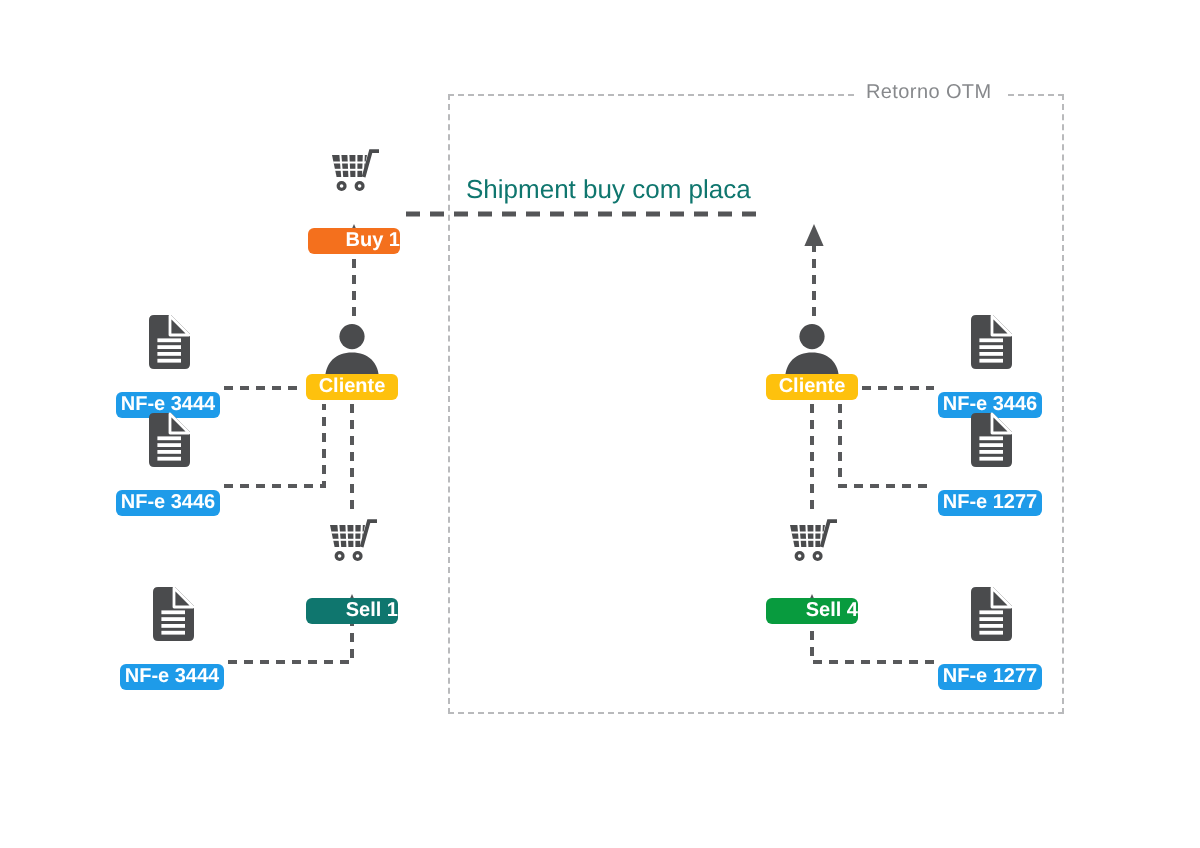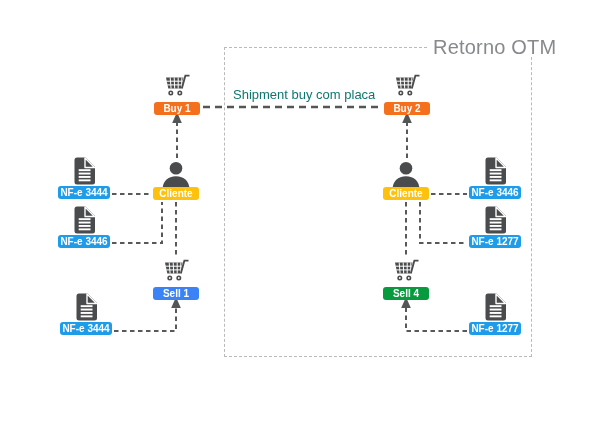--- a/index.html
+++ b/index.html
@@ -6,21 +6,21 @@
   .canvas{
     position:relative;width:600px;height:424px;background:#ffffff;overflow:hidden;
     font-family:"Liberation Sans", sans-serif;
   }
   .otm-box{
     position:absolute;left:224px;top:47px;width:308px;height:310px;
     border:1px dashed #b9babc;box-sizing:border-box;
   }
   .otm-title{
     position:absolute;left:427px;top:38px;height:18px;line-height:18px;
-    padding:0 6px;background:#ffffff;color:#87898c;font-size:20px;
+    padding:0 6px;background:#ffffff;color:#87898c;font-size:10px;
     letter-spacing:0.2px;white-space:nowrap;z-index:4;
   }
   .shipment-title{
     position:absolute;left:233px;top:87px;color:#0f766e;font-size:13px;
     white-space:nowrap;z-index:3;
   }
   .connectors{position:absolute;left:0;top:0;z-index:2;pointer-events:none;}
   .connectors .dash{stroke:#58595b;stroke-width:2;fill:none;stroke-dasharray:4.5 3.5;}
   .connectors .dash-big{stroke:#545557;stroke-width:2.4;fill:none;stroke-dasharray:7 5;}
   .connectors .head{fill:#545557;stroke:none;}
@@ -28,23 +28,23 @@
     position:absolute;width:60px;display:flex;flex-direction:column;align-items:center;
     z-index:5;
   }
   .icon{display:block;line-height:0;}
   .label{
     display:block;height:13px;line-height:13.5px;border-radius:3px;color:#ffffff;
     font-size:10px;font-weight:bold;text-align:center;white-space:nowrap;z-index:6;
   }
   .w-sm{width:46px;}
   .w-lg{width:52px;}
-  .m-doc{margin-top:0;}
+  .m-doc{margin-top:10px;}
   .m-person{margin-top:-3px;text-align:center;}
-  .m-cart{margin-top:6px;}
+  .m-cart{margin-top:18px;text-align:right;}
 </style>
 </head>
 <body>
 
 <svg width="0" height="0" style="position:absolute" aria-hidden="true">
   <defs>
     <g id="icon-cart">
       <path d="M4 5.5 H21.5 L19.3 16.5 H6.3 Z" fill="#4a4b4d"></path>
       <g stroke="#ffffff" stroke-width="1">
         <line x1="8.2" y1="5.5" x2="9.1" y2="16.5"></line>
@@ -135,21 +135,21 @@
     <span class="icon"><svg width="34" height="29" viewBox="0 0 34 29">
           <use href="#icon-person"></use>
         </svg></span>
     <span class="label w-sm m-person" style="background: rgb(254, 193, 13);">Cliente</span>
   </div>
 
   <div class="node" style="left:146px;top:257px;">
     <span class="icon"><svg width="30" height="24" viewBox="0 0 30 24">
           <use href="#icon-cart"></use>
         </svg></span>
-    <span class="label w-sm m-cart" style="background: #3b82f6;">Sell 1</span>
+    <span class="label w-sm m-cart" style="background: #0f766e;">Sell 1</span>
   </div>
 
   <div class="node" style="left:54px;top:156px;">
     <span class="icon"><svg width="28" height="30" viewBox="0 0 28 30">
           <use href="#icon-doc"></use>
         </svg></span>
     <span class="label w-lg m-doc" style="background: rgb(30, 155, 233);">NF-e 3444</span>
   </div>
 
   <div class="node" style="left:54px;top:205px;">
@@ -159,26 +159,20 @@
     <span class="label w-lg m-doc" style="background: rgb(30, 155, 233);">NF-e 3446</span>
   </div>
 
   <div class="node" style="left:56px;top:292px;">
     <span class="icon"><svg width="28" height="30" viewBox="0 0 28 30">
           <use href="#icon-doc"></use>
         </svg></span>
     <span class="label w-lg m-doc" style="background: rgb(30, 155, 233);">NF-e 3444</span>
   </div>
 
-  <div class="node" style="left:377px;top:72px;">
-    <span class="icon"><svg width="30" height="24" viewBox="0 0 30 24">
-          <use href="#icon-cart"></use>
-        </svg></span>
-    <span class="label w-sm m-cart" style="background: rgb(244, 112, 29);">Buy 2</span>
-  </div>
 
   <div class="node" style="left:376px;top:161px;">
     <span class="icon"><svg width="34" height="29" viewBox="0 0 34 29">
           <use href="#icon-person"></use>
         </svg></span>
     <span class="label w-sm m-person" style="background: rgb(254, 193, 13);">Cliente</span>
   </div>
 
   <div class="node" style="left:376px;top:257px;">
     <span class="icon"><svg width="30" height="24" viewBox="0 0 30 24">

